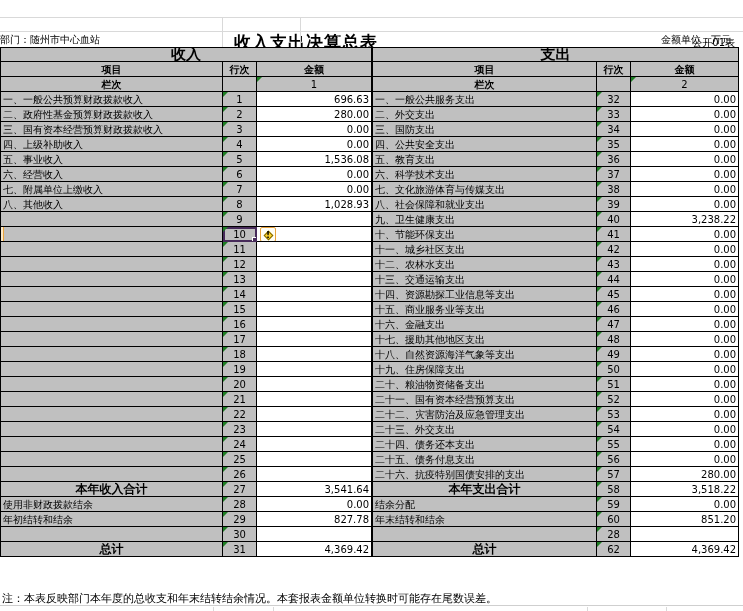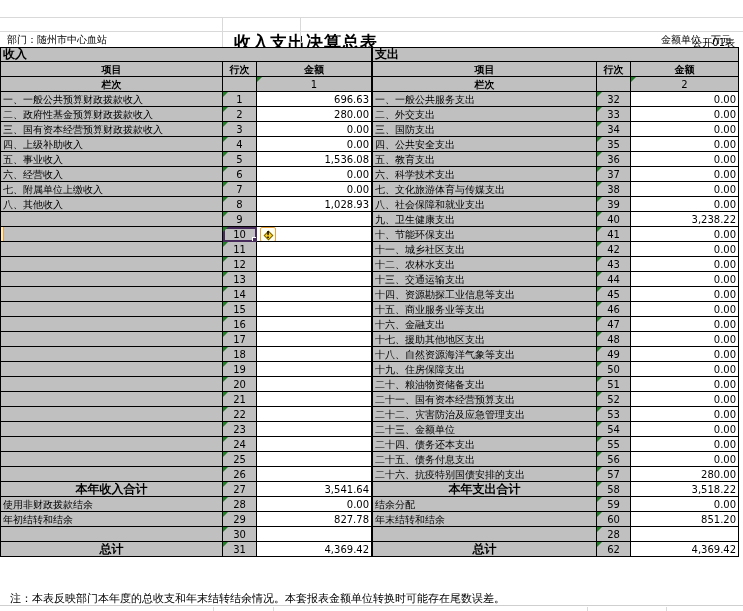--- a/index.html
+++ b/index.html
@@ -7,32 +7,32 @@
   .sheet {
     position: relative; width: 743px; height: 611px;
     background: #ffffff; overflow: hidden;
     font-family: "DejaVu Sans", sans-serif; font-size: 10px; color: #000;
   }
   .title {
     position: absolute; top: 3px; left: 0; width: 612px;
     text-align: center; font-size: 17px; font-weight: bold; letter-spacing: 1px; margin-top: 28px;
   }
   .form-code { position: absolute; top: 36px; right: 8px; font-size: 10px; }
-  .dept { position: absolute; top: 33px; left: 7px; font-size: 10px; }
+  .dept { position: absolute; top: 33px; left: 0; font-size: 10px; }
   .unit { position: absolute; top: 33px; right: 12px; font-size: 10px; margin-left: 20px; }
   .gl { position: absolute; background: #d9d9d9; }
   
   .tables { position: absolute; top: 47px; left: 0; display: flex; }
   table { border-collapse: collapse; table-layout: fixed; }
   td {
     border: 1px solid #000; height: 15px; line-height: 13px;
     padding: 0 2px; overflow: hidden; white-space: nowrap;
     background: #c0c0c0; position: relative; vertical-align: middle;
   }
-  tr.hdr-section td { height: 11px; font-weight: bold; text-align: left; font-size: 12px; }
+  tr.hdr-section td { height: 11px; font-weight: bold; text-align: center; font-size: 15px; }
   tr.hdr-cols td { font-weight: bold; text-align: center; }
   tr.hdr-index td { text-align: center; }
   tr.hdr-index td.lbl { font-weight: bold; margin-left: 23px; }
   td.item { text-align: left; }
   td.item.sum { text-align: center; font-weight: bold; font-size: 12px; line-height: 14px; }
   td.line { text-align: center; }
   td.amount { background: #ffffff; text-align: right; }
   
   .tri::before {
     content: ""; position: absolute; top: 0; left: 0; width: 0; height: 0;
@@ -59,21 +59,21 @@
     position: absolute; left: 0; top: 0; width: 14px; height: 15px;
     text-align: center; font-size: 9px; font-weight: bold; line-height: 15px; color: #000;
   }
   
   .left-artifact {
     position: absolute; left: 0; top: -1px; width: 3px; height: 16px;
     background: #fce9c8; border-right: 1px solid #e8a33d; z-index: 2;
   }
   .note {
     position: absolute; top: 591px; left: 0; width: 743px; height: 15px;
-    line-height: 15px; padding-left: 10px; font-size: 11px; background: #fff;
+    line-height: 15px; padding-left: 2px; font-size: 11px; background: #fff;
     border-bottom: 1px solid #cfcfcf; white-space: nowrap; overflow: hidden;
   }
 </style>
 </head>
 <body>
 
 <div class="sheet">
 
   <div class="title">收入支出决算总表</div>
   <div class="form-code">公开01表</div>
@@ -400,21 +400,21 @@
             <td class="item">二十一、国有资本经营预算支出</td>
             <td class="line tri">52</td>
             <td class="amount">0.00</td>
           </tr>
           <tr>
             <td class="item">二十二、灾害防治及应急管理支出</td>
             <td class="line tri">53</td>
             <td class="amount">0.00</td>
           </tr>
           <tr>
-            <td class="item">二十三、金额单位</td>
+            <td class="item">二十三、外交支出</td>
             <td class="line tri">54</td>
             <td class="amount">0.00</td>
           </tr>
           <tr>
             <td class="item">二十四、债务还本支出</td>
             <td class="line tri">55</td>
             <td class="amount">0.00</td>
           </tr>
           <tr>
             <td class="item">二十五、债务付息支出</td>

